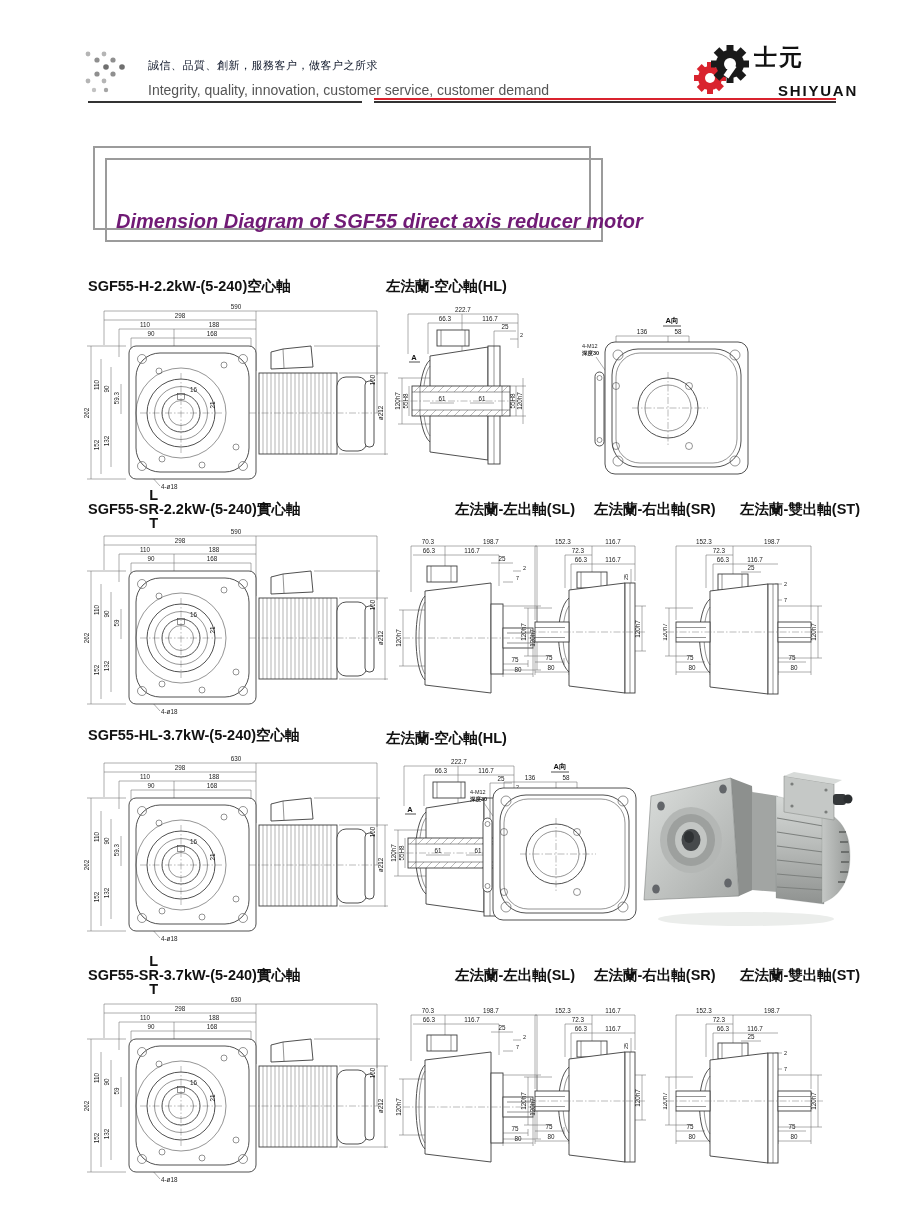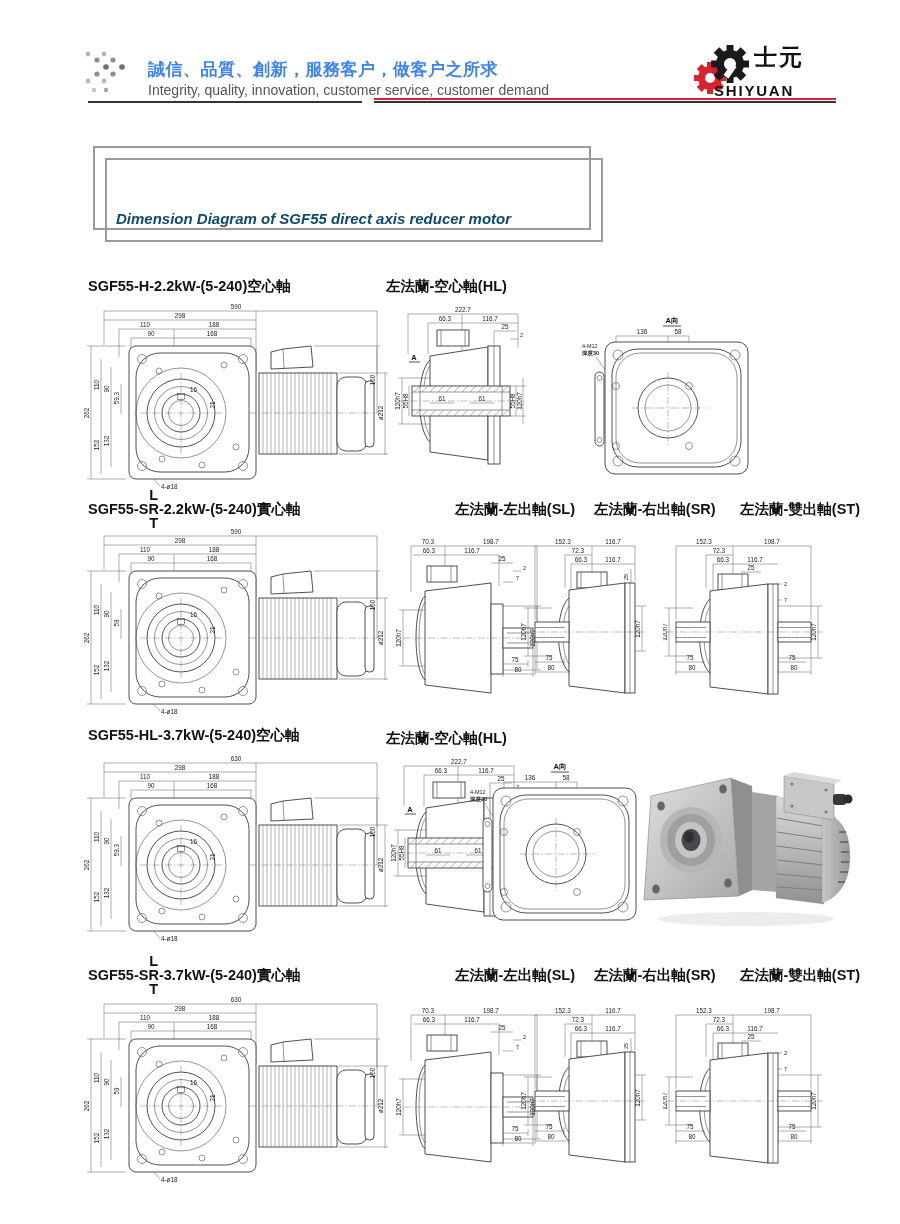--- a/index.html
+++ b/index.html
@@ -1,27 +1,27 @@
 <!DOCTYPE html>
 <html><head>
 <meta charset="utf-8">
 <style>
   html,body{margin:0;padding:0;background:#e8e8e8}
   #page{position:relative;width:900px;height:1224px;background:#fff;margin:0 auto;
         font-family:"Liberation Sans","DejaVu Sans",sans-serif;overflow:hidden}
   .abs{position:absolute}
-  .slogan-cn{font-size:17px;font-weight:bold;color:#3b82f6;letter-spacing:.5px;white-space:nowrap}
+  .slogan-cn{font-size:11px;font-weight:normal;color:#0f172a;letter-spacing:.5px;white-space:nowrap}
   .slogan-en{font-size:14px;color:#555;white-space:nowrap}
   .brand-cn{font-size:23px;font-weight:bold;color:#111;letter-spacing:2px}
   .brand-en{font-size:15px;font-weight:bold;color:#111;letter-spacing:1.8px}
   .rule{position:absolute;height:2px;background:#333}
   .rule.red{background:#d9232e}
   .tframe{position:absolute;border:2px solid #9b9b9b}
   .ptitle{position:absolute;font-size:39px;font-weight:900;color:#151515;letter-spacing:.5px;white-space:nowrap}
-  .psub{position:absolute;font-size:15px;font-weight:bold;font-style:italic;color:#0c4a6e;white-space:nowrap}
+  .psub{position:absolute;font-size:20px;font-weight:bold;font-style:italic;color:#701a75;white-space:nowrap}
   .model,.vlabel{position:absolute;font-size:14.5px;font-weight:bold;color:#111;white-space:nowrap}
   .stack{position:relative;display:inline-block;text-align:center}
   .stack .top{position:absolute;left:0;width:100%;top:-14px}
   .stack .bot{position:absolute;left:0;width:100%;top:14px}
   svg text{font-family:"Liberation Sans","DejaVu Sans",sans-serif}
   .dt{font-size:6.3px;fill:#222}
   .ds{font-size:5.5px;fill:#222}
   .vm{font-size:7.5px;font-weight:bold;fill:#111}
   .dln{stroke:#6a6a6a;stroke-width:.55;fill:none}
   .oln{stroke:#3c3c3c;stroke-width:.9;fill:none}
@@ -80,21 +80,21 @@
         <rect x="29" y="9" width="8" height="7" transform="rotate(-45 33 12.5)"></rect>
         <rect x="51" y="9" width="8" height="7" transform="rotate(45 55 12.5)"></rect>
         <rect x="29" y="32" width="8" height="7" transform="rotate(45 33 35.5)"></rect>
         <rect x="51" y="32" width="8" height="7" transform="rotate(-45 55 35.5)"></rect>
       </g>
       <circle cx="44" cy="24" r="6" fill="#fff"></circle>
       <rect x="41" y="24" width="6" height="14" fill="#fff" transform="rotate(35 44 31)"></rect>
     </g>
   </svg>
   <div class="abs brand-cn" style="left:754px;top:42px">士元</div>
-  <div class="abs brand-en" style="left:714px;top:82px">SHIYUAN</div>
+  <div class="abs brand-en" style="left:778px;top:82px">SHIYUAN</div>
 
   <div class="rule" style="left:88px;top:101px;width:274px"></div>
   <div class="rule red" style="left:374px;top:97.5px;width:462px;height:2.2px"></div>
   <div class="rule" style="left:374px;top:100.6px;width:462px;height:2.2px"></div>
 
   <div class="abs" style="left:93px;top:146px;width:515px;height:100px">
     <div class="tframe" style="left:0;top:0;width:494px;height:80px"></div>
     <div class="tframe" style="left:12px;top:12px;width:494px;height:80px"></div>
     <div class="psub" style="left:23px;top:64px">Dimension Diagram of SGF55 direct axis reducer motor</div>
   </div>

